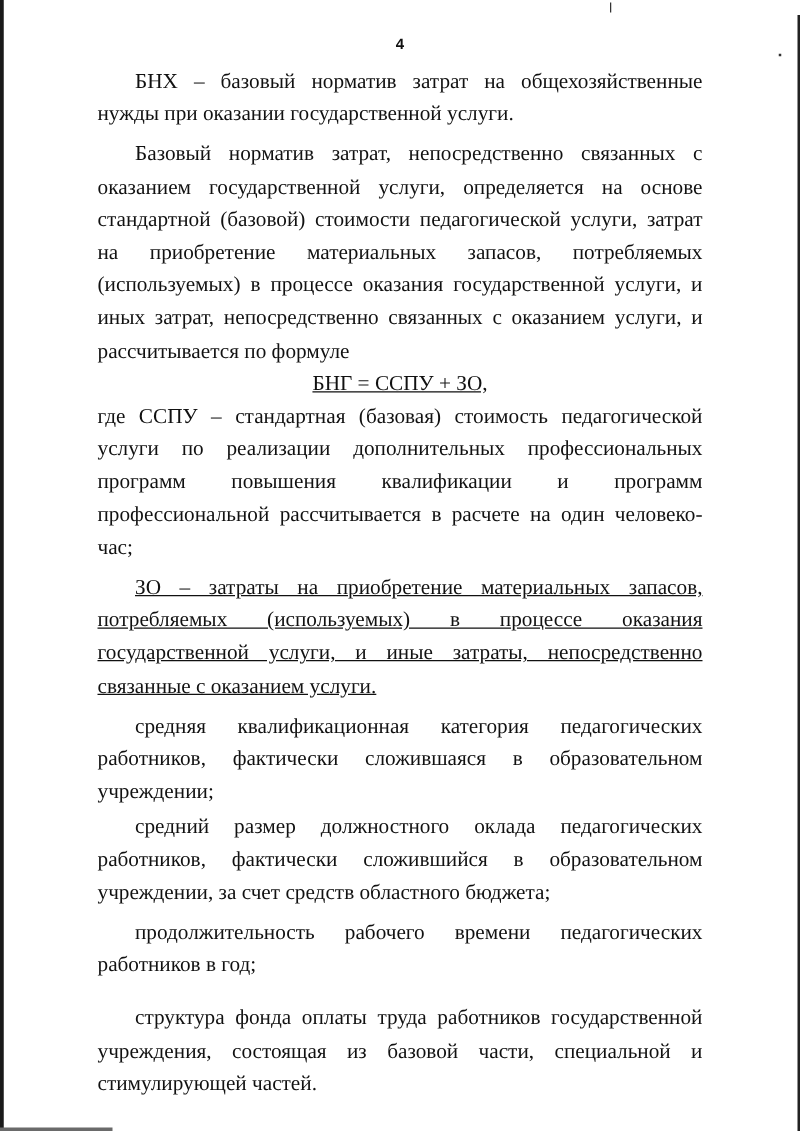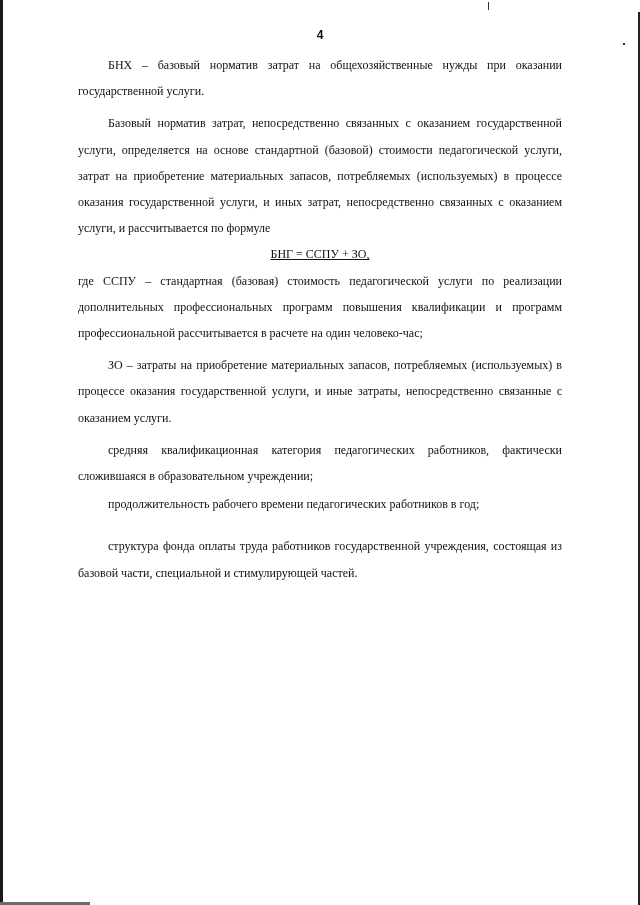--- a/index.html
+++ b/index.html
@@ -14,21 +14,21 @@
   .edge-right { position: absolute; left: 638px; top: 12px; width: 2px; height: 893px; background: #222222; }
   .edge-bottom { position: absolute; left: 0; top: 902px; width: 90px; height: 3px; background: #6a6a6a; }
   .speck { position: absolute; background: #333; }
   .page-number {
     position: absolute; top: 28px; left: 0; width: 640px; text-align: center;
     font-size: 12px; font-weight: bold;
     font-family: "Liberation Sans", "DejaVu Sans", sans-serif;
   }
   .body-text {
     position: absolute; left: 78px; top: 52px; width: 484px;
-    font-size: 12px; line-height: 26.2px;
+    font-size: 17px; line-height: 26.2px;
     text-align: justify;
   }
   .body-text p { margin: 0; }
   .indent { text-indent: 30px; }
   .formula { text-align: center; text-indent: 0; text-decoration: underline; }
 </style>
 </head>
 <body>
 
 <div class="page">
@@ -38,18 +38,19 @@
   <div class="speck" style="left:488px;top:2px;width:1px;height:8px;"></div>
   <div class="speck" style="left:623px;top:43px;width:2px;height:2px;"></div>
 
   <div class="page-number">4</div>
 
   <div class="body-text">
     <p class="indent" style="margin-bottom:6px;">БНХ – базовый норматив затрат на общехозяйственные нужды при оказании государственной услуги.</p>
     <p class="indent">Базовый норматив затрат, непосредственно связанных с оказанием государственной услуги, определяется на основе стандартной (базовой) стоимости педагогической услуги, затрат на приобретение материальных запасов, потребляемых (используемых) в процессе оказания государственной услуги, и иных затрат, непосредственно связанных с оказанием услуги, и рассчитывается по формуле</p>
     <p class="formula">БНГ = ССПУ + ЗО,</p>
     <p style="margin-bottom:6px;">где ССПУ – стандартная (базовая) стоимость педагогической услуги по реализации дополнительных профессиональных программ повышения квалификации и программ профессиональной рассчитывается в расчете на один человеко-час;</p>
-    <p class="indent" style="margin-bottom:6px;">ЗО – затраты на приобретение материальных запасов, потребляемых (используемых) в процессе оказания государственной услуги, и иные затраты, непосредственно связанные с оказанием услуги.</p>
+    <p class="indent" style="margin-bottom:6px;text-decoration:underline;">ЗО – затраты на приобретение материальных запасов, потребляемых (используемых) в процессе оказания государственной услуги, и иные затраты, непосредственно связанные с оказанием услуги.</p>
     <p class="indent" style="margin-bottom:2px;">средняя квалификационная категория педагогических работников, фактически сложившаяся в образовательном учреждении;</p>
+    <p class="indent" style="margin-bottom:6px;">средний размер должностного оклада педагогических работников, фактически сложившийся в образовательном учреждении, за счет средств областного бюджета;</p>
     <p class="indent" style="margin-bottom:16px;">продолжительность рабочего времени педагогических работников в год;</p>
     <p class="indent">структура фонда оплаты труда работников государственной учреждения, состоящая из базовой части, специальной и стимулирующей частей.</p>
   </div>
 </div>
 
 </body></html>

